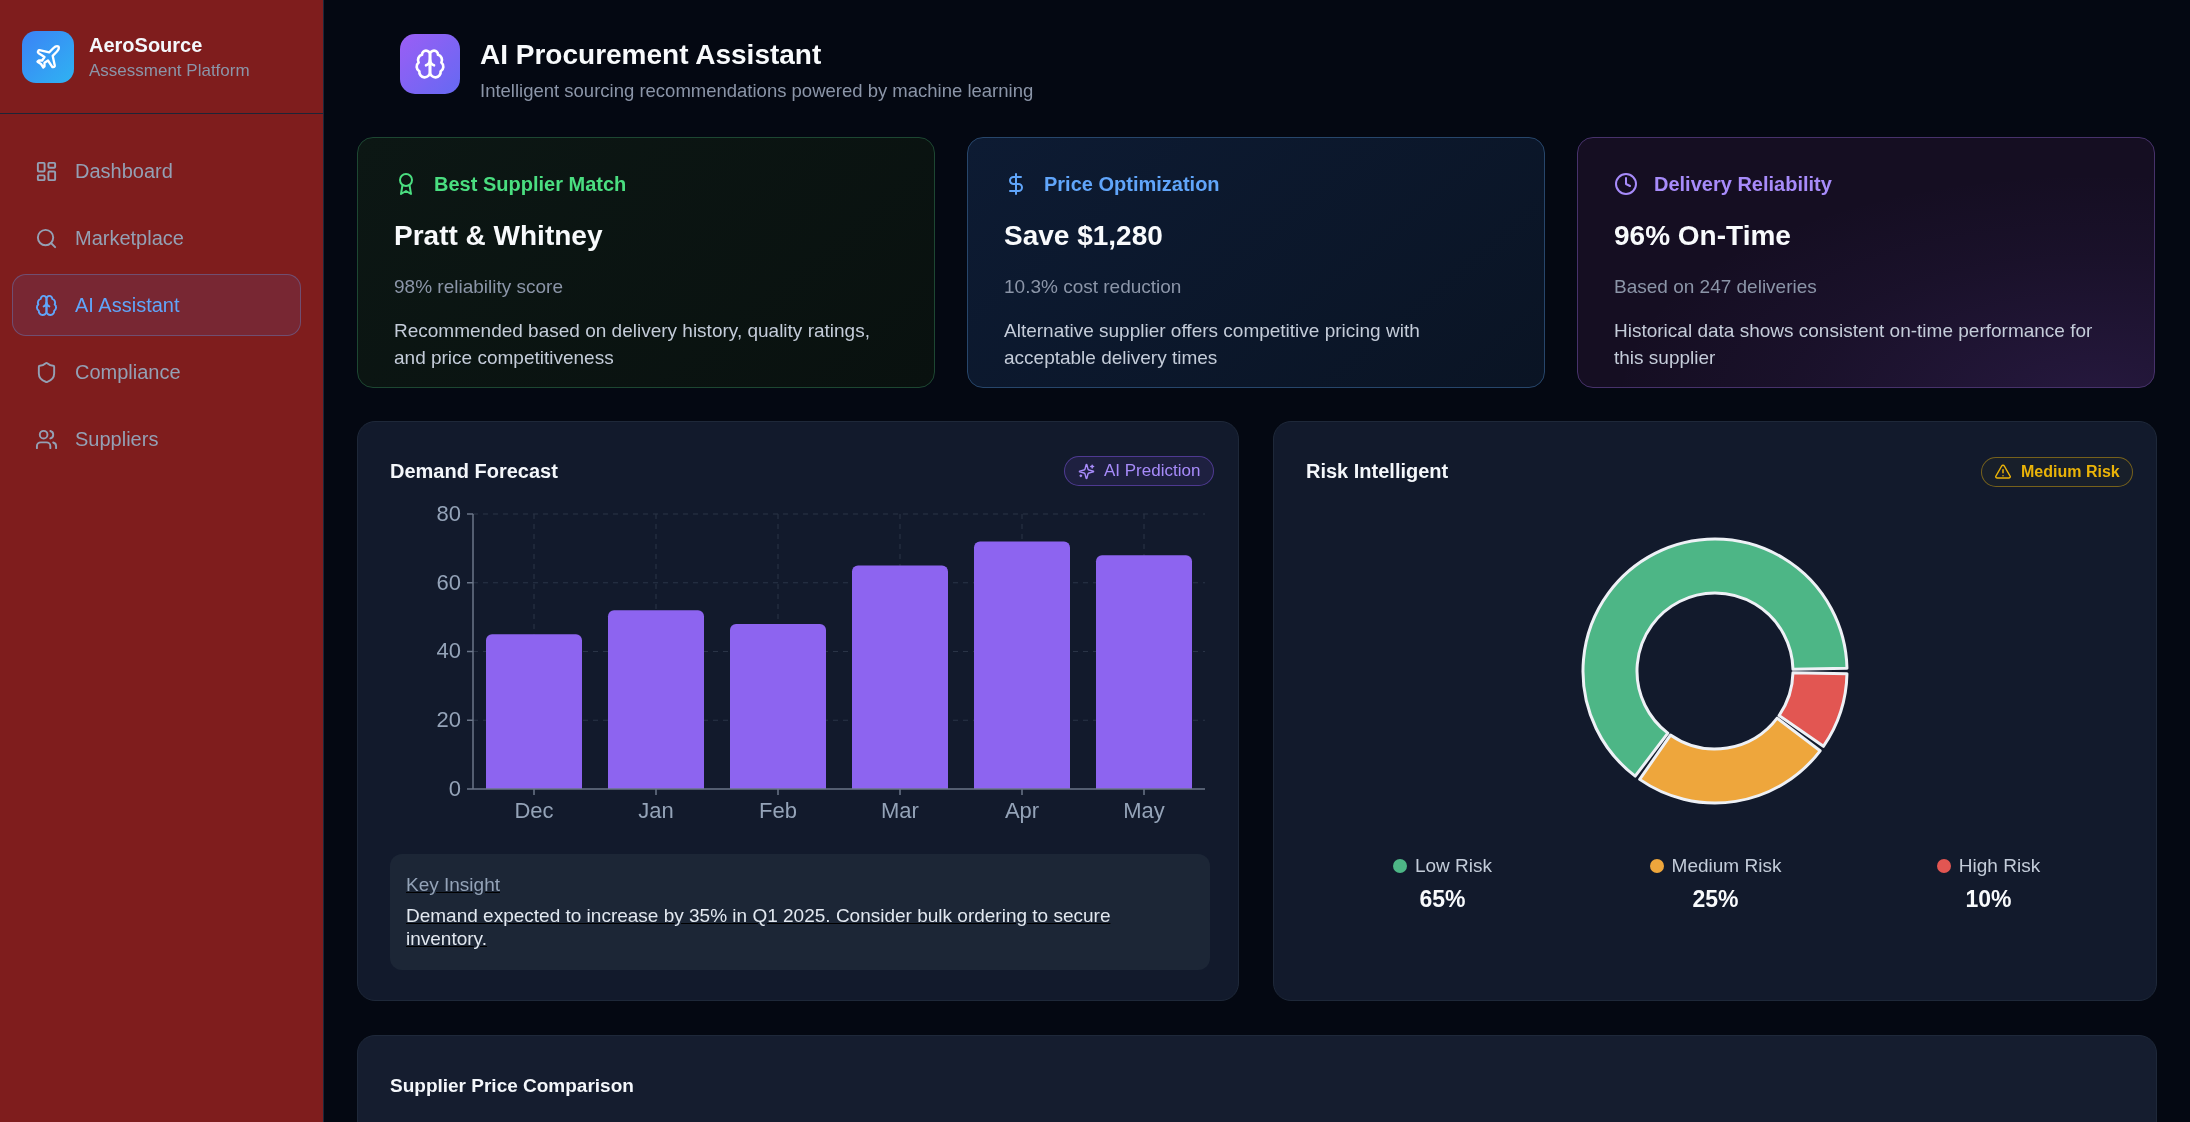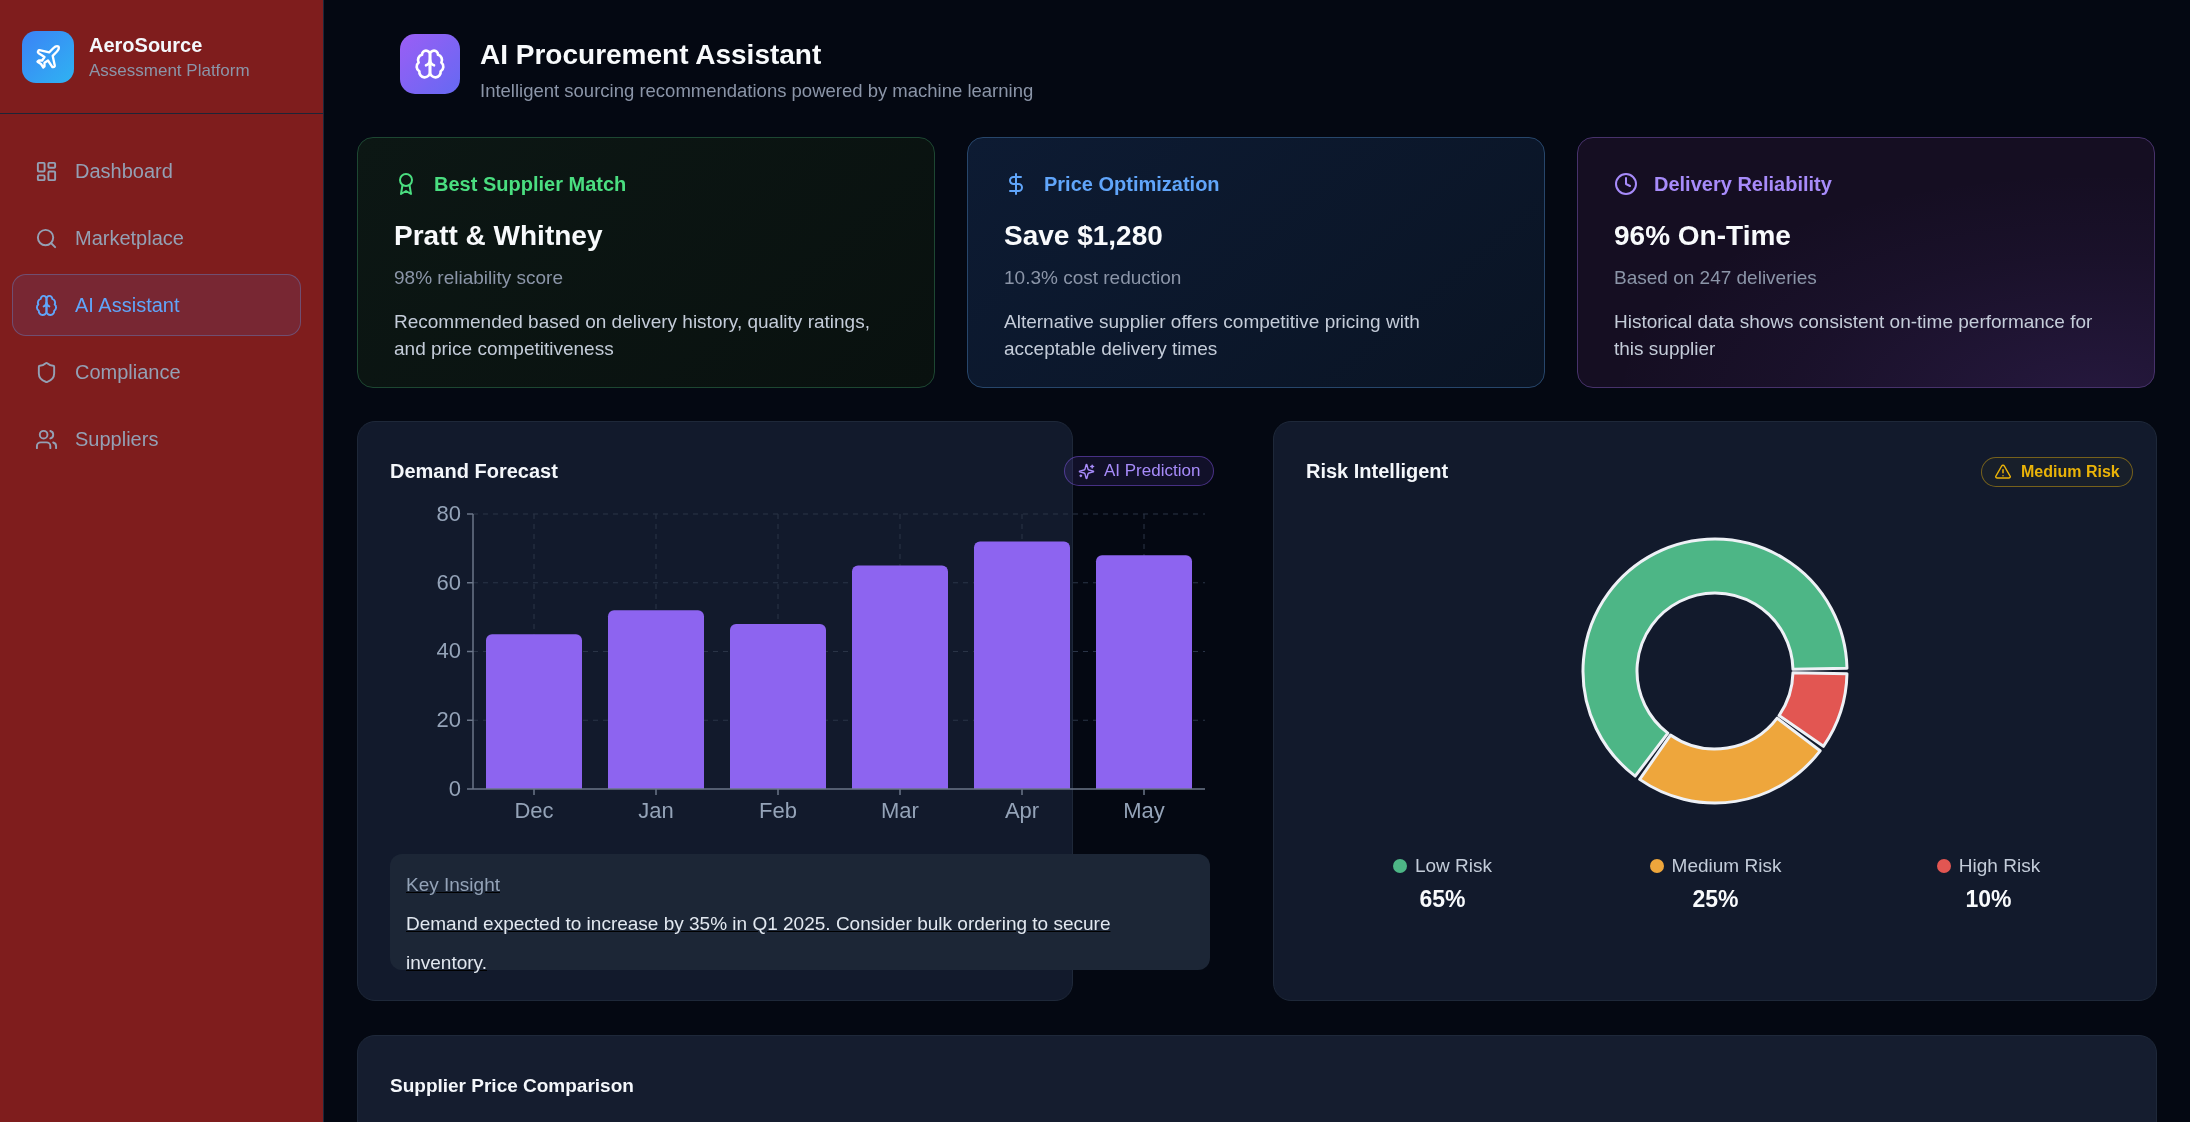--- a/index.html
+++ b/index.html
@@ -21,33 +21,33 @@
 .row1 { position:absolute; left:32px; top:137px; display:flex; gap:32px; }
 .tcard { width:578px; height:251px; border-radius:16px; padding:34px 36px; }
 .tcard.green { background:linear-gradient(140deg,#0c1714 0%,#09110f 100%); border:1px solid #1d4732; }
 .tcard.blue { background:linear-gradient(140deg,#0d1b33 0%,#0a1424 100%); border:1px solid #27466b; }
 .tcard.purple { background:#150e22 radial-gradient(120% 130% at 90% 105%, rgba(138,86,230,0.14) 0%, rgba(138,86,230,0.04) 45%, rgba(0,0,0,0) 70%); border:1px solid #47326b; }
 .tcard-head { display:flex; align-items:center; gap:16px; font-size:20px; font-weight:600; }
 .tcard.green .tcard-head { color:#4ade80; }
 .tcard.blue .tcard-head { color:#60a5fa; }
 .tcard.purple .tcard-head { color:#a78bfa; }
 .tcard-value { font-size:28px; font-weight:bold; color:#f8fafc; margin-top:24px; }
-.tcard-sub { font-size:19px; color:#8b95a8; margin-top:15px; }
+.tcard-sub { font-size:19px; color:#8b95a8; margin-top:24px; }
 .tcard-desc { font-size:19px; color:#c4ccd9; margin-top:19px; line-height:27px; }
 .card { position:absolute; background:#121a2c; border:1px solid #1e2839; border-radius:18px; }
-.demand { left:32px; top:421px; width:716px; height:580px; }
+.demand { left:32px; top:421px; width:882px; height:580px; }
 .risk { left:948px; top:421px; width:884px; height:580px; }
 .bottom { left:32px; top:1035px; width:1800px; height:120px; border-radius:18px 18px 0 0; background:#151d2f; }
 .card-title { position:absolute; left:32px; top:459px; font-size:20px; font-weight:bold; color:#f4f7fb; }
 .pill { position:absolute; display:flex; align-items:center; gap:9px; height:30px; border-radius:15px; padding:0 13px; font-size:17px; white-space:nowrap; }
 .pill.ai { left:705px; top:34px; color:#a78bfa; border:1px solid rgba(139,92,246,0.45); background:rgba(139,92,246,0.10); }
 .pill.risk-badge { left:707px; top:35px; color:#eab308; border:1px solid rgba(234,179,8,0.45); background:rgba(234,179,8,0.03); font-weight:bold; font-size:16px; padding:0 12px; }
 .insight { position:absolute; left:32px; top:432px; width:820px; height:116px; background:#1c2636; border-radius:12px; padding:20px 26px 20px 16px;text-decoration:underline; }
 .insight-t { font-size:19px; color:#94a3b8; }
-.insight-d { font-size:19px; color:#e2e8f0; margin-top:8px; line-height:39px; }
+.insight-d { font-size:19px; color:#e2e8f0; margin-top:8px; line-height:23px; }
 .legend { position:absolute; left:32px; top:433px; width:820px; display:flex; }
 .leg-col { width:273px; text-align:center; }
 .leg-row { display:flex; align-items:center; justify-content:center; gap:8px; font-size:19px; color:#c3ccd9; }
 .leg-dot { width:14px; height:14px; border-radius:50%; }
 .leg-pct { font-size:23px; font-weight:bold; color:#f8fafc; margin-top:9px; }
 </style>
 </head>
 <body>
 <div class="sidebar">
   <div class="logo-row">

